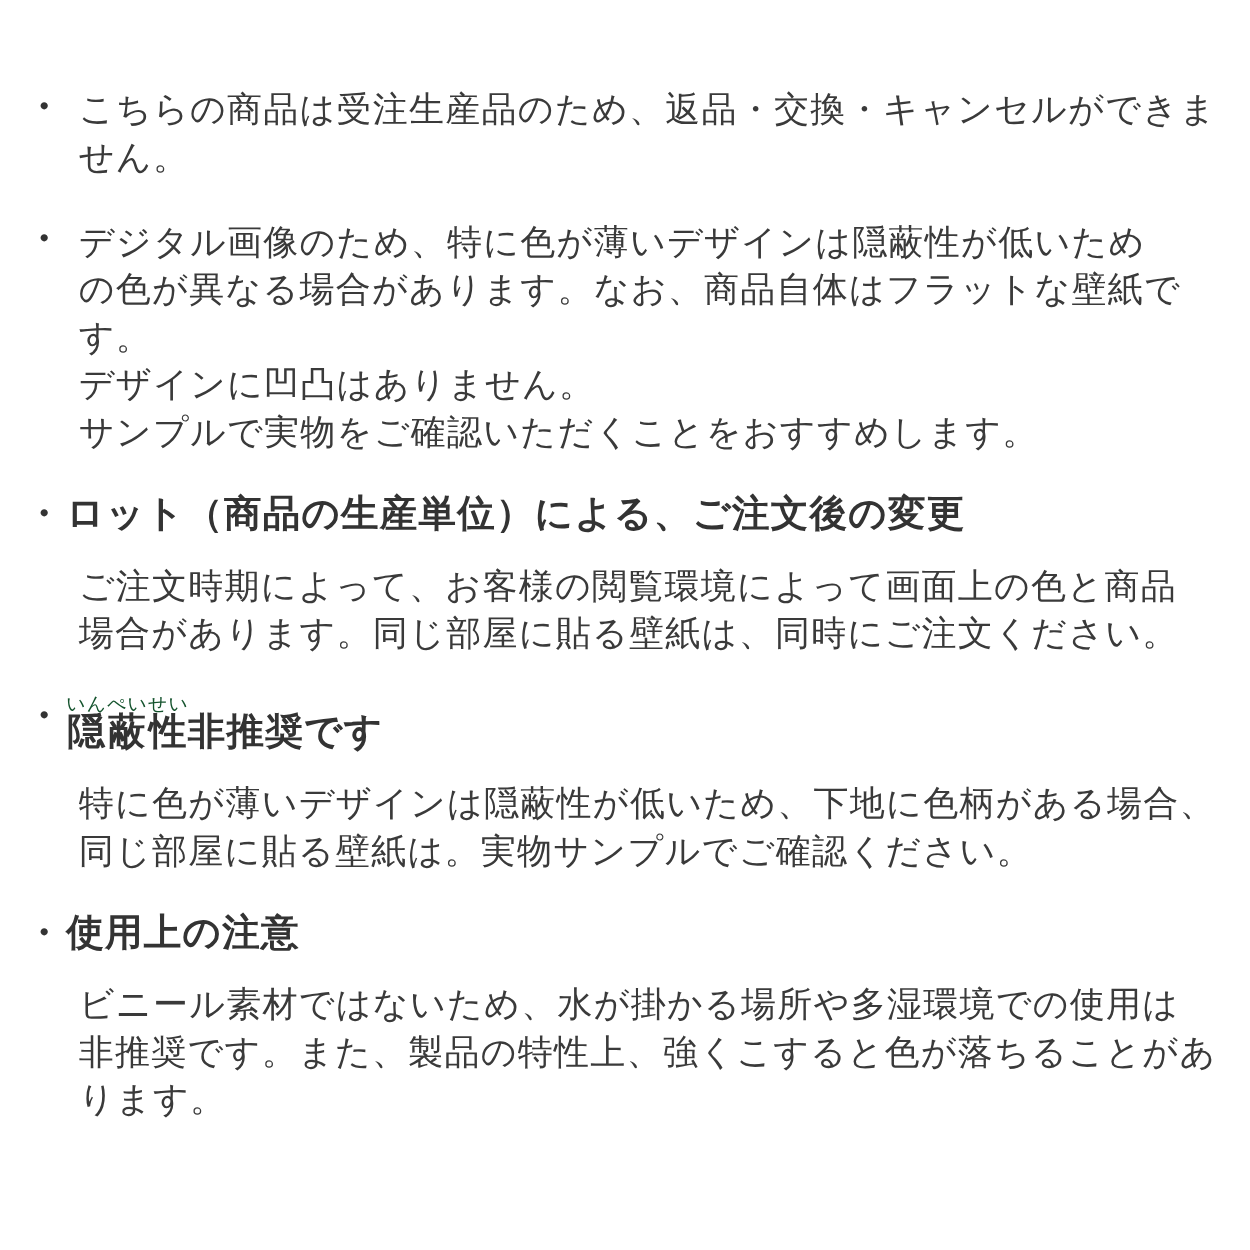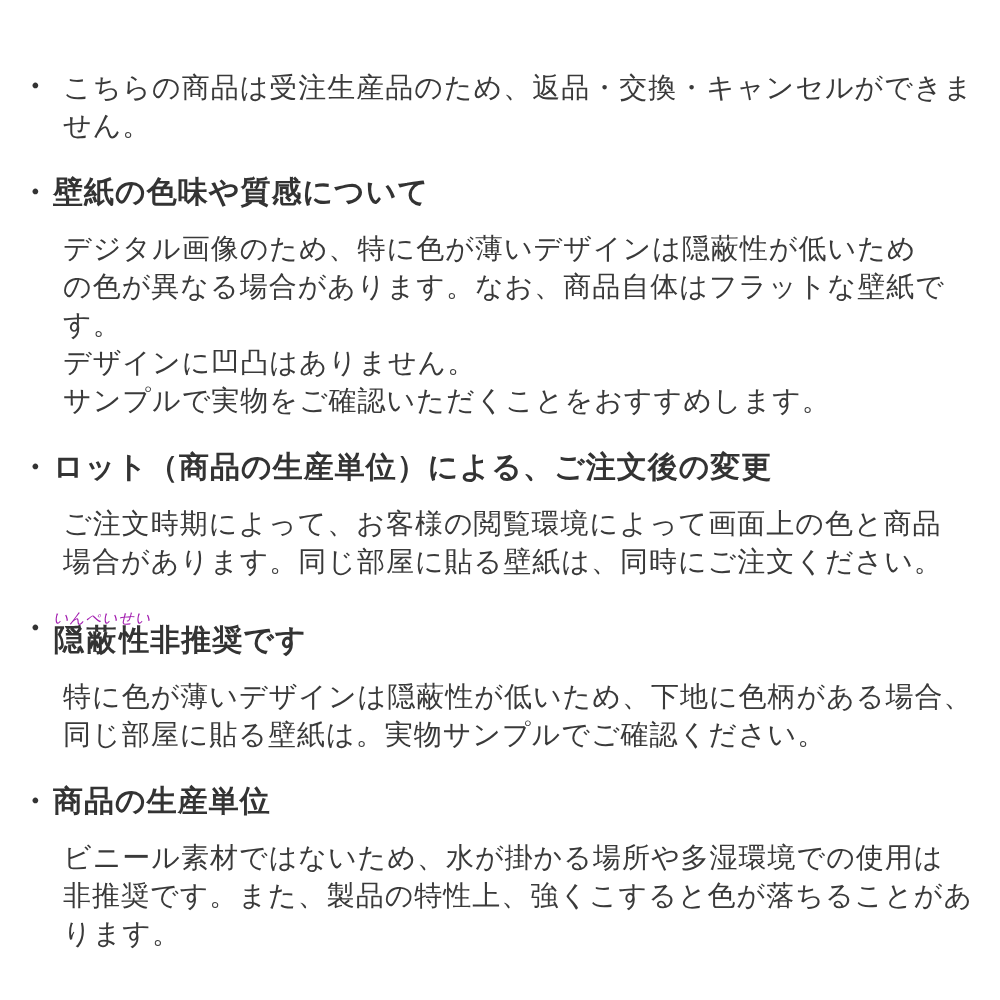--- a/index.html
+++ b/index.html
@@ -33,22 +33,21 @@
   .bullet {
     position: absolute;
     left: -8px;
     top: 0;
     font-weight: bold;
   }
   .heading ruby rt {
     font-size: 15px;
     font-weight: normal;
     letter-spacing: 1px;
-    color: #a21caf;
-    font-style: italic;
+    color: #14532d;
   }
   .body-text {
     margin: 21px 0 0 35px;
     font-size: 28px;
     line-height: 38px;
     letter-spacing: 1px;
     white-space: pre-line;
     color: #3a3a3a;
   }
 </style>
@@ -61,21 +60,20 @@
     <div class="heading">
       <span class="bullet">・</span>
     </div>
     <div class="body-text">こちらの商品は受注生産品のため、返品・交換・キャンセルができま
 せん。</div>
   </div>
 
   <div class="section">
     <div class="heading">
       <span class="bullet">・</span>
-      <span>壁紙の色味や質感について</span>
     </div>
     <div class="body-text">デジタル画像のため、特に色が薄いデザインは隠蔽性が低いため
 の色が異なる場合があります。なお、商品自体はフラットな壁紙です。
 デザインに凹凸はありません。
 サンプルで実物をご確認いただくことをおすすめします。</div>
   </div>
 
   <div class="section">
     <div class="heading">
       <span class="bullet">・</span>
@@ -90,20 +88,20 @@
       <span class="bullet">・</span>
       <ruby><span>隠蔽性</span><rt>いんぺいせい</rt></ruby><span>非推奨です</span>
     </div>
     <div class="body-text">特に色が薄いデザインは隠蔽性が低いため、下地に色柄がある場合、
 同じ部屋に貼る壁紙は。実物サンプルでご確認ください。</div>
   </div>
 
   <div class="section">
     <div class="heading">
       <span class="bullet">・</span>
-      <span>商品の生産単位</span>
+      <span>使用上の注意</span>
     </div>
     <div class="body-text">ビニール素材ではないため、水が掛かる場所や多湿環境での使用は
 非推奨です。また、製品の特性上、強くこすると色が落ちることがあ
 ります。</div>
   </div>
 
 </div>
 
 </body></html>

